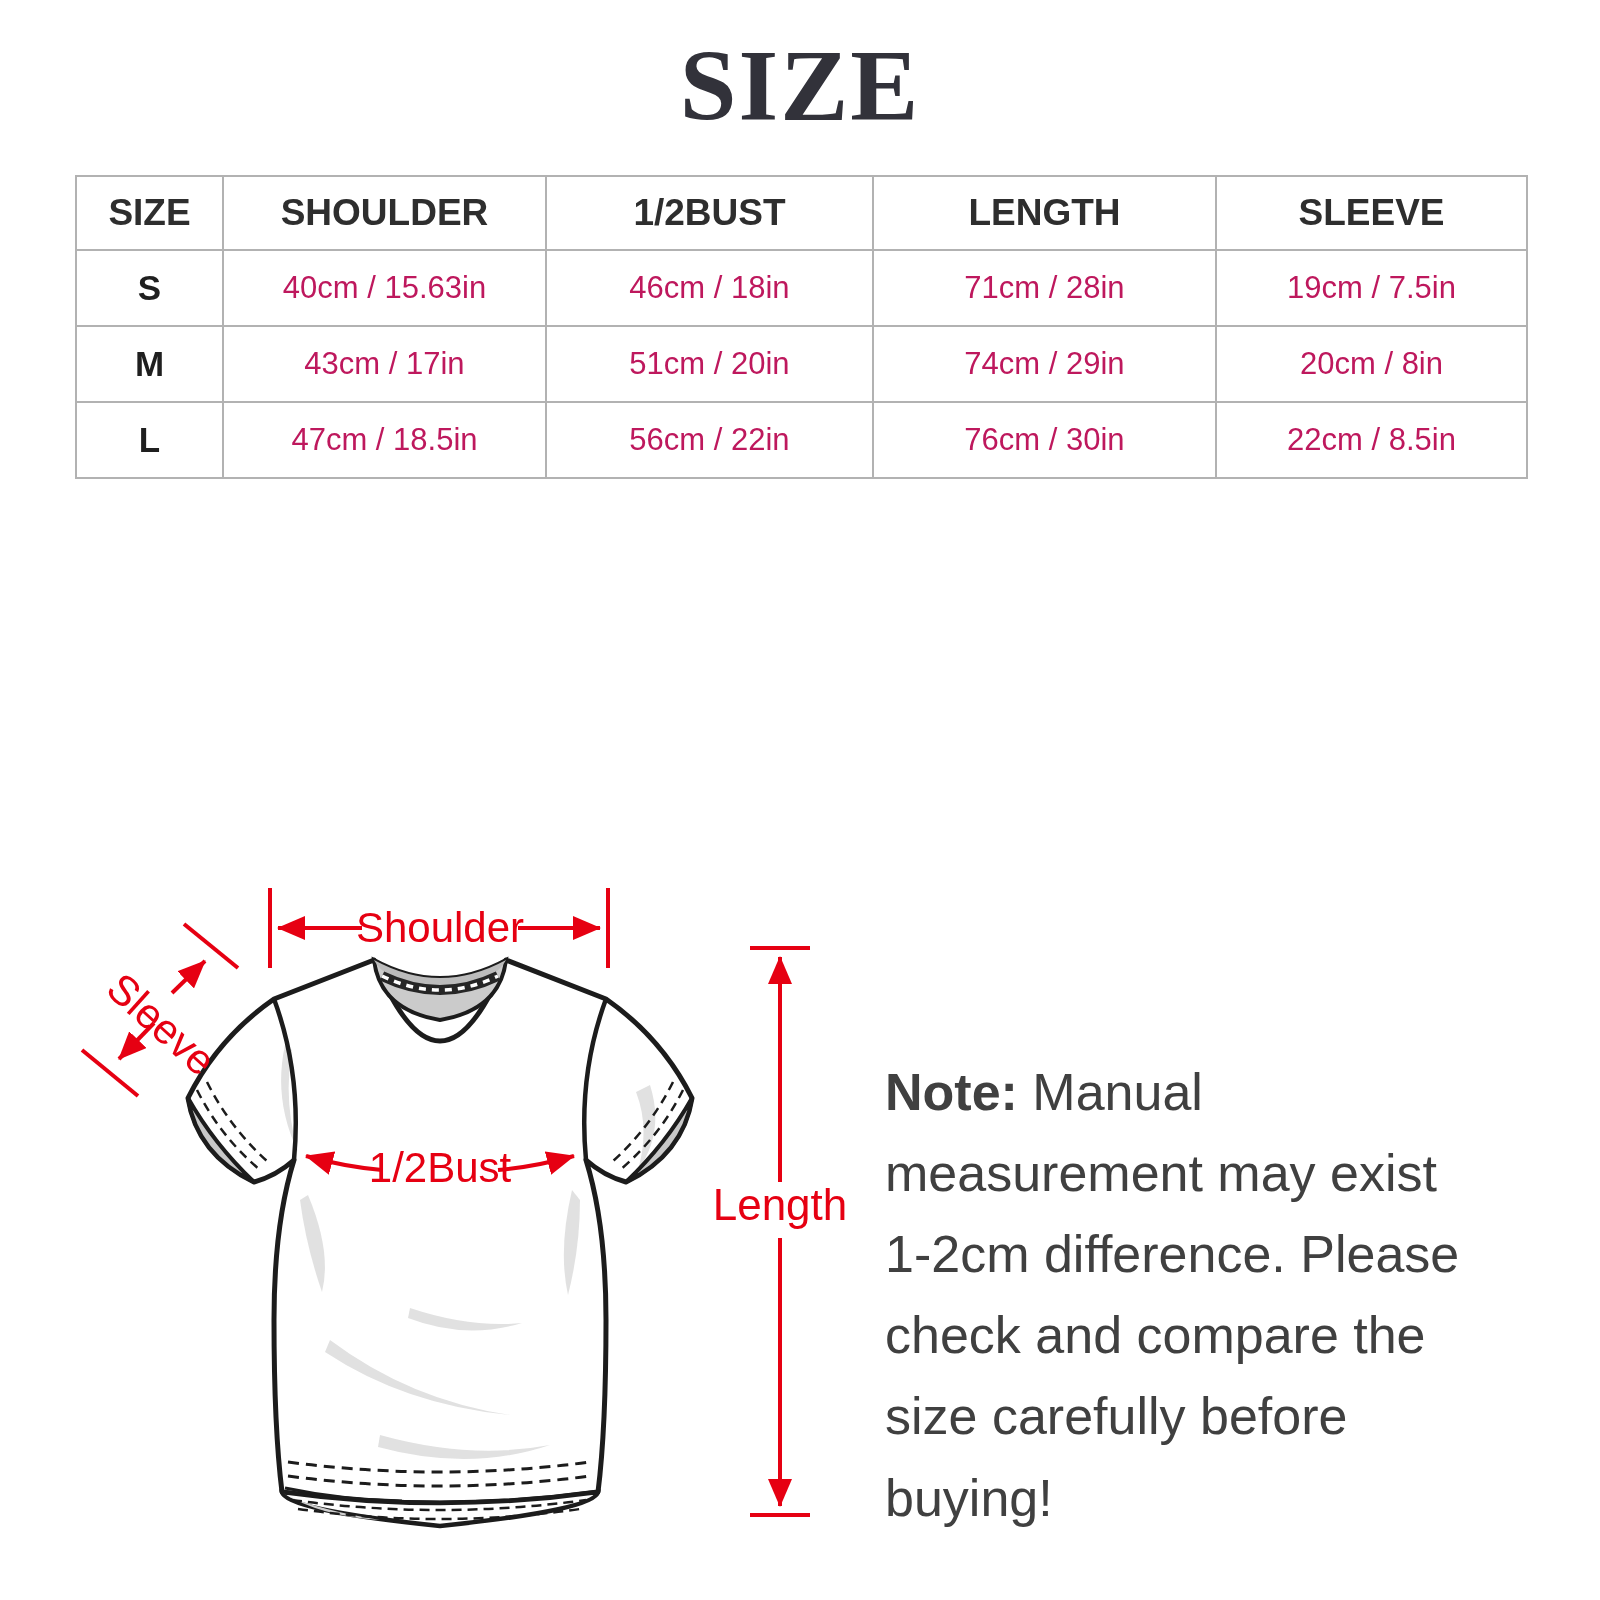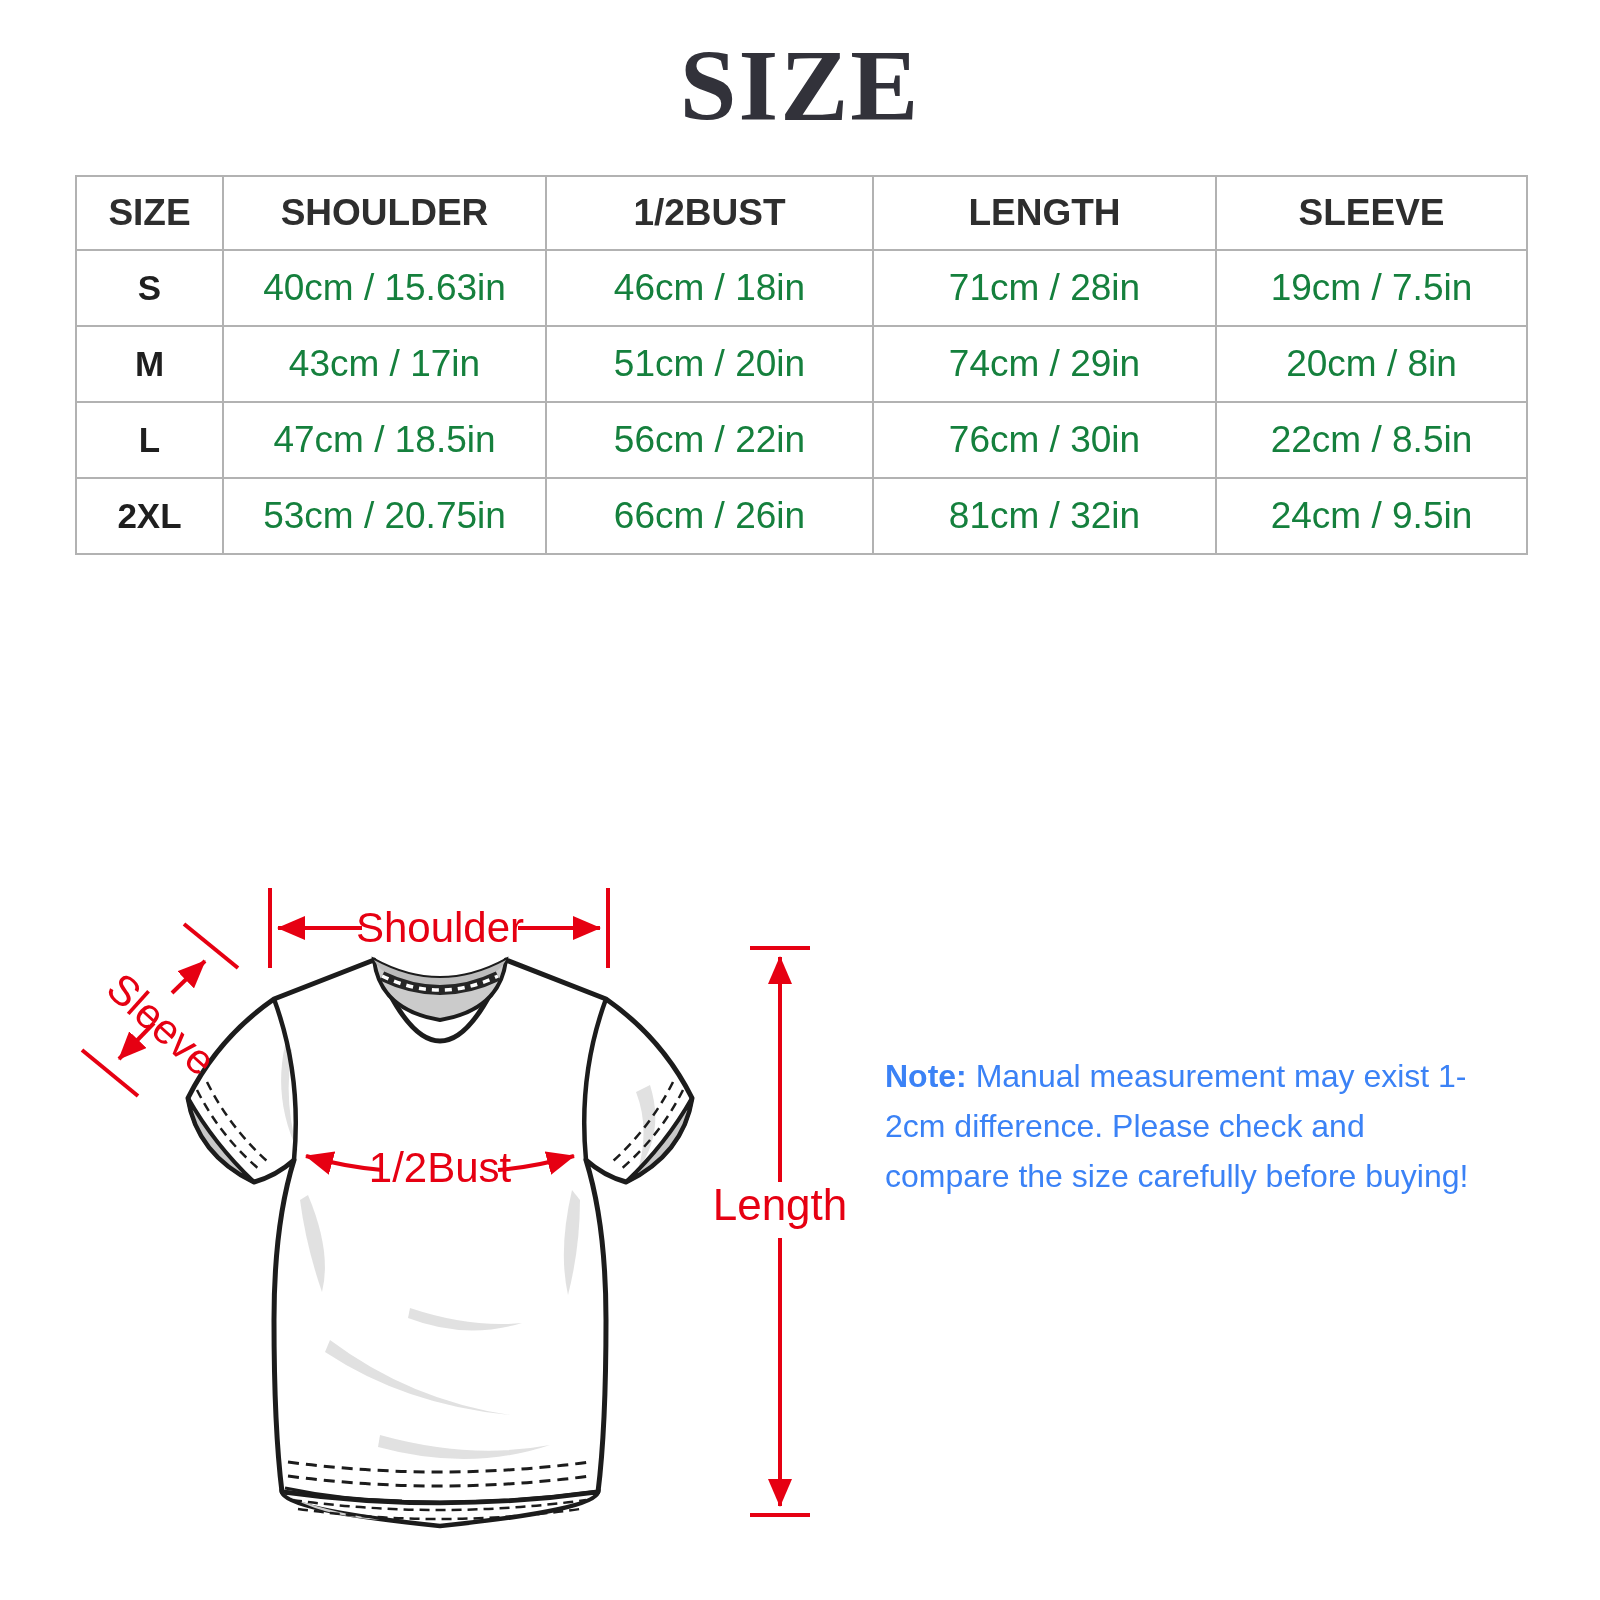--- a/index.html
+++ b/index.html
@@ -9,32 +9,32 @@
   
   .page-title{position:absolute;top:30px;left:0;width:100%;text-align:center;
     font-family:"Liberation Serif",serif;font-weight:700;font-size:102px;
     color:#32323a;letter-spacing:2px;line-height:1.1;}
 
   
   table.size-table{position:absolute;left:75px;top:175px;width:1451px;
     border-collapse:collapse;table-layout:fixed;}
   .size-table th{height:70px;font-size:37px;font-weight:700;color:#2e2e2e;
     text-align:center;vertical-align:middle;border:2px solid #b2b2b2;background:#fff;}
-  .size-table td{height:72px;font-size:37px;color:#15803d;text-align:center;
+  .size-table td{height:72px;font-size:31px;color:#be185d;text-align:center;
     vertical-align:middle;border:2px solid #b2b2b2;background:#fff;}
   .size-table td.rowlabel{font-size:35px;font-weight:700;color:#1f1f1f;}
 
   
   .diagram-svg{position:absolute;left:80px;top:860px;}
   .diagram-svg text.red-label{font-family:"Liberation Sans",sans-serif;font-size:42px;fill:#e60012;}
   .diagram-svg text.red-label.big{font-size:44px;}
 
   
   .note-block{position:absolute;left:885px;top:1052px;width:606px;
-    font-size:32px;line-height:1.56;color:#3b82f6;}
+    font-size:52px;line-height:1.56;color:#404040;}
   .note-block .note-label{font-weight:700;}
 </style>
 </head>
 <body>
 
 <div class="canvas">
 
   <div class="page-title">SIZE</div>
 
   <table class="size-table">
@@ -68,27 +68,20 @@
         <td>51cm / 20in</td>
         <td>74cm / 29in</td>
         <td>20cm / 8in</td>
       </tr>
       <tr>
         <td class="rowlabel">L</td>
         <td>47cm / 18.5in</td>
         <td>56cm / 22in</td>
         <td>76cm / 30in</td>
         <td>22cm / 8.5in</td>
-      </tr>
-      <tr>
-        <td class="rowlabel">2XL</td>
-        <td>53cm / 20.75in</td>
-        <td>66cm / 26in</td>
-        <td>81cm / 32in</td>
-        <td>24cm / 9.5in</td>
       </tr>
     </tbody>
   </table>
 
   <svg class="diagram-svg" width="800" height="730" viewBox="0 0 800 730">
     <defs>
       <marker id="rarr" markerUnits="userSpaceOnUse" markerWidth="30" markerHeight="24" refX="27" refY="12" orient="auto">
         <path d="M0,0 L28,12 L0,24 Z" fill="#e60012"></path>
       </marker>
     </defs>

